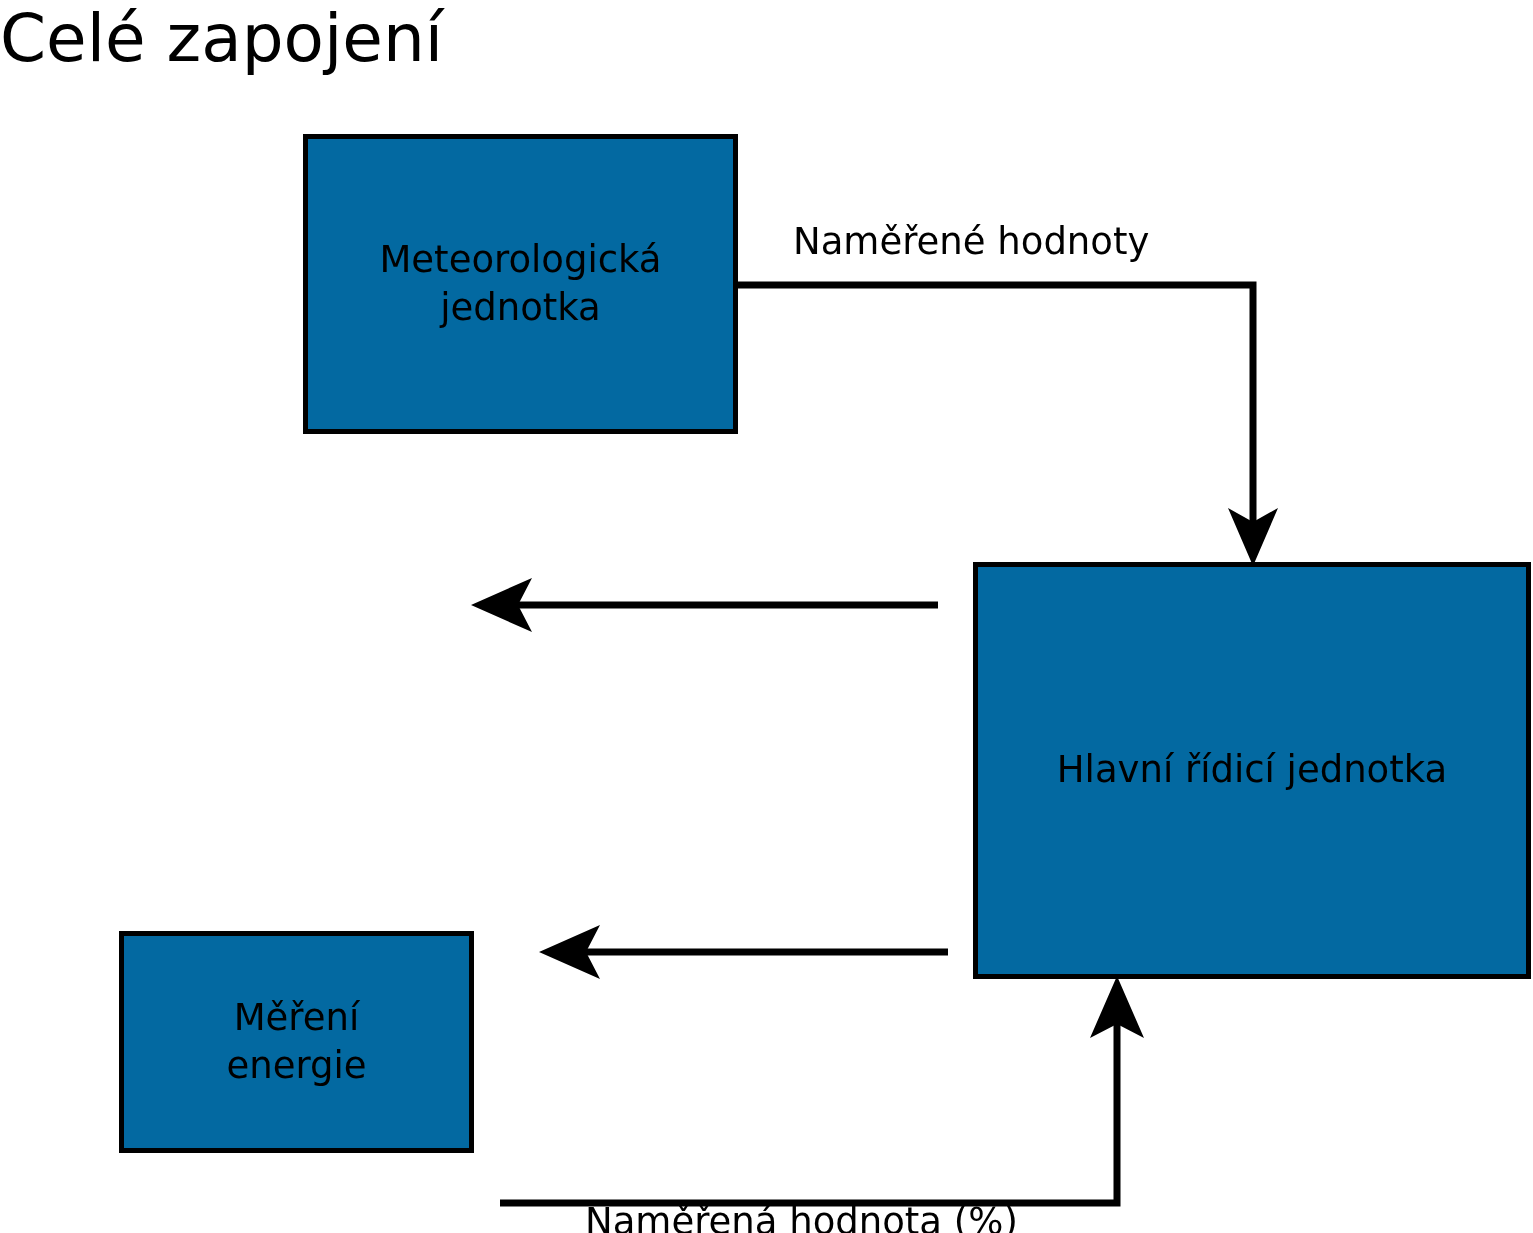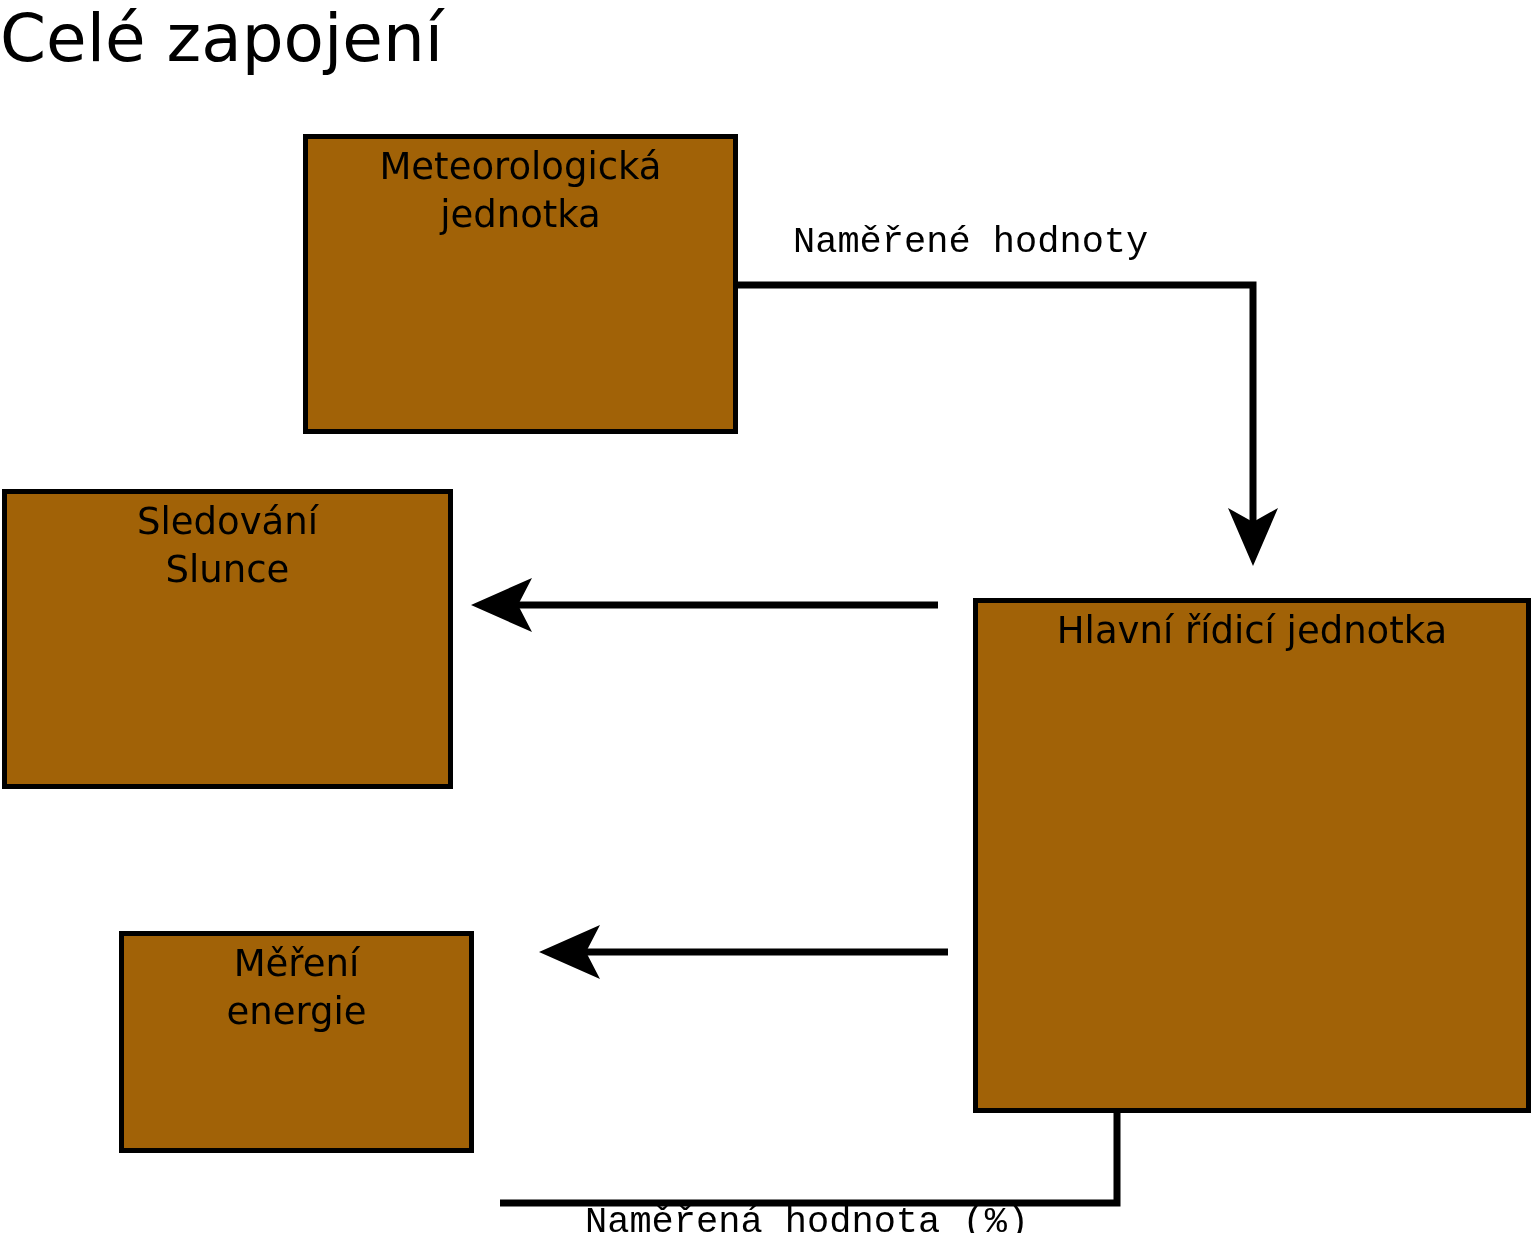--- a/index.html
+++ b/index.html
@@ -30,44 +30,44 @@
     text-align: left;
     font-size: 66px;
     line-height: 1.12;
     color: #000000;
     letter-spacing: 0px;
   }
   .node {
     position: absolute;
     box-sizing: border-box;
     border: 5px solid #000000;
-    background: #a16207;
+    background: #0369a1;
     display: flex;
+    align-items: center;
     justify-content: center;
     text-align: center;
     color: #000000;
     font-size: 37px;
     line-height: 1.30;
     padding: 4px;
   }
   .node-label { white-space: pre-line; }
 
   #node-meteo   { left: 303px;  top: 134px;  width: 435px;  height: 300px; }
   #node-sun     { left: 2px;    top: 489px;  width: 451px;  height: 300px; }
-  #node-main    { left: 973px;  top: 562px;  width: 558px;  height: 515px; margin-top: 36px; }
+  #node-main    { left: 973px;  top: 562px;  width: 558px;  height: 417px; }
   #node-energy  { left: 119px;  top: 931px;  width: 355px;  height: 222px; }
 
   .edge-label {
     position: absolute;
     color: #000000;
     font-size: 37px;
     line-height: 1.30;
     white-space: pre-line;
     text-align: left;
-    font-family: Liberation Mono, monospace;
   }
   #label-measured-values   { left: 793px; top: 218px; }
   #label-azimuth           { left: 497px; top: 500px; }
   #label-charge-permission { left: 499px; top: 828px; }
   #label-measured-percent  { left: 538px; top: 1198px; margin-left: 47px; }
 </style>
 </head>
 <body>
 
 <div id="canvas">
@@ -95,24 +95,20 @@
       <path d="M 500 1203 L 1117 1203 L 1117 1018" fill="none" stroke="#000000" stroke-width="7"></path>
       <polygon points="1117,976 1090,1038 1117,1024 1144,1038" fill="#000000"></polygon>
     </g>
   </svg>
 
   <div class="node" id="node-meteo">
     <span class="node-label">Meteorologická
 jednotka</span>
   </div>
 
-  <div class="node" id="node-sun">
-    <span class="node-label">Sledování
-Slunce</span>
-  </div>
 
   <div class="node" id="node-main">
     <span class="node-label">Hlavní řídicí jednotka</span>
   </div>
 
   <div class="node" id="node-energy">
     <span class="node-label">Měření
 energie</span>
   </div>
 

